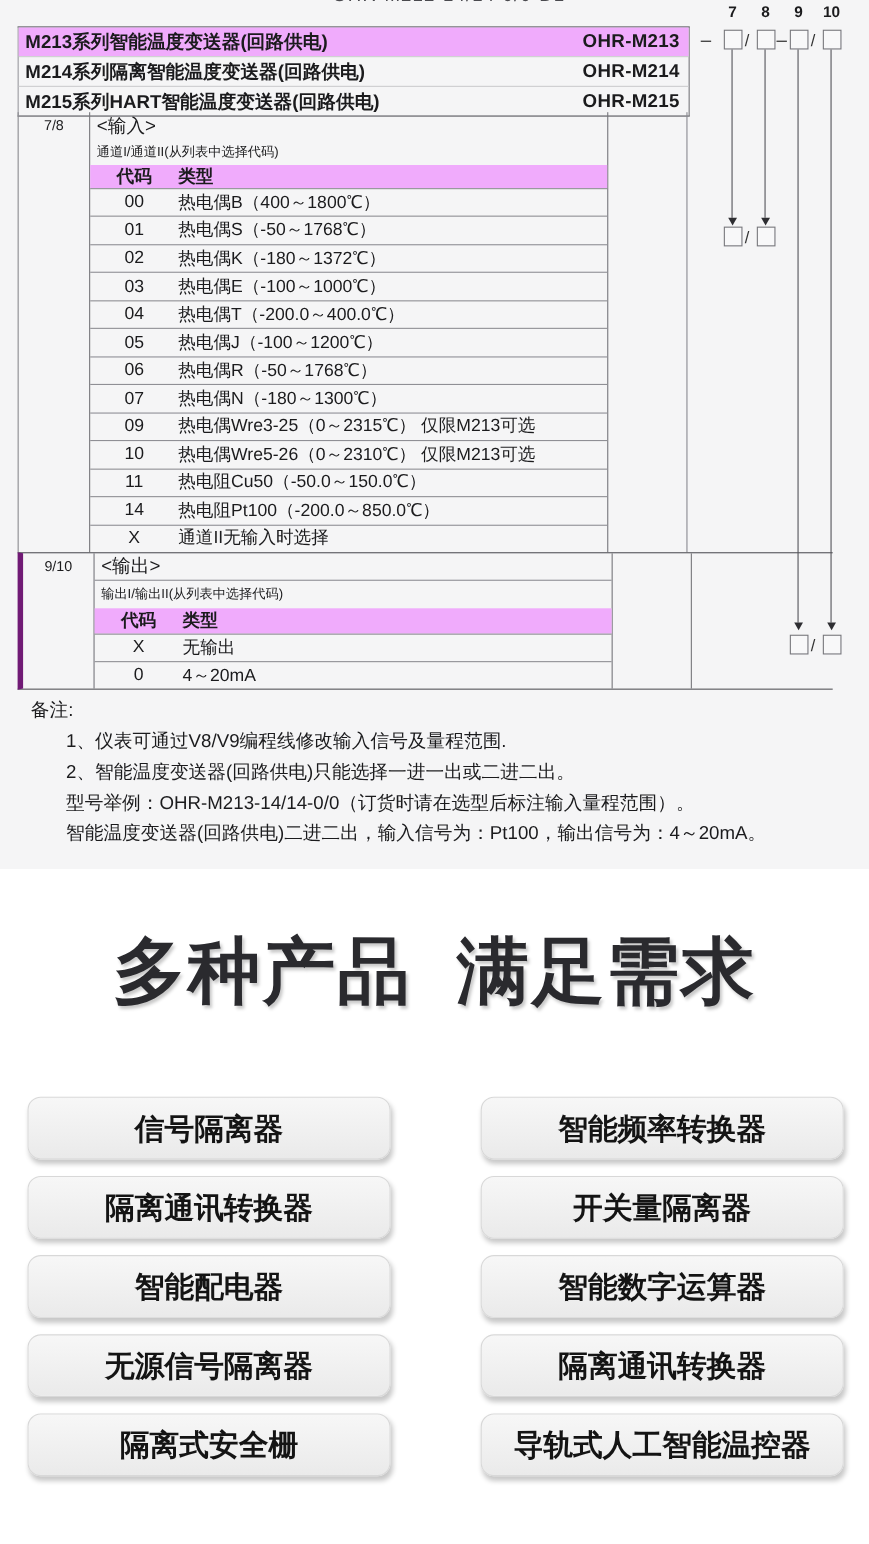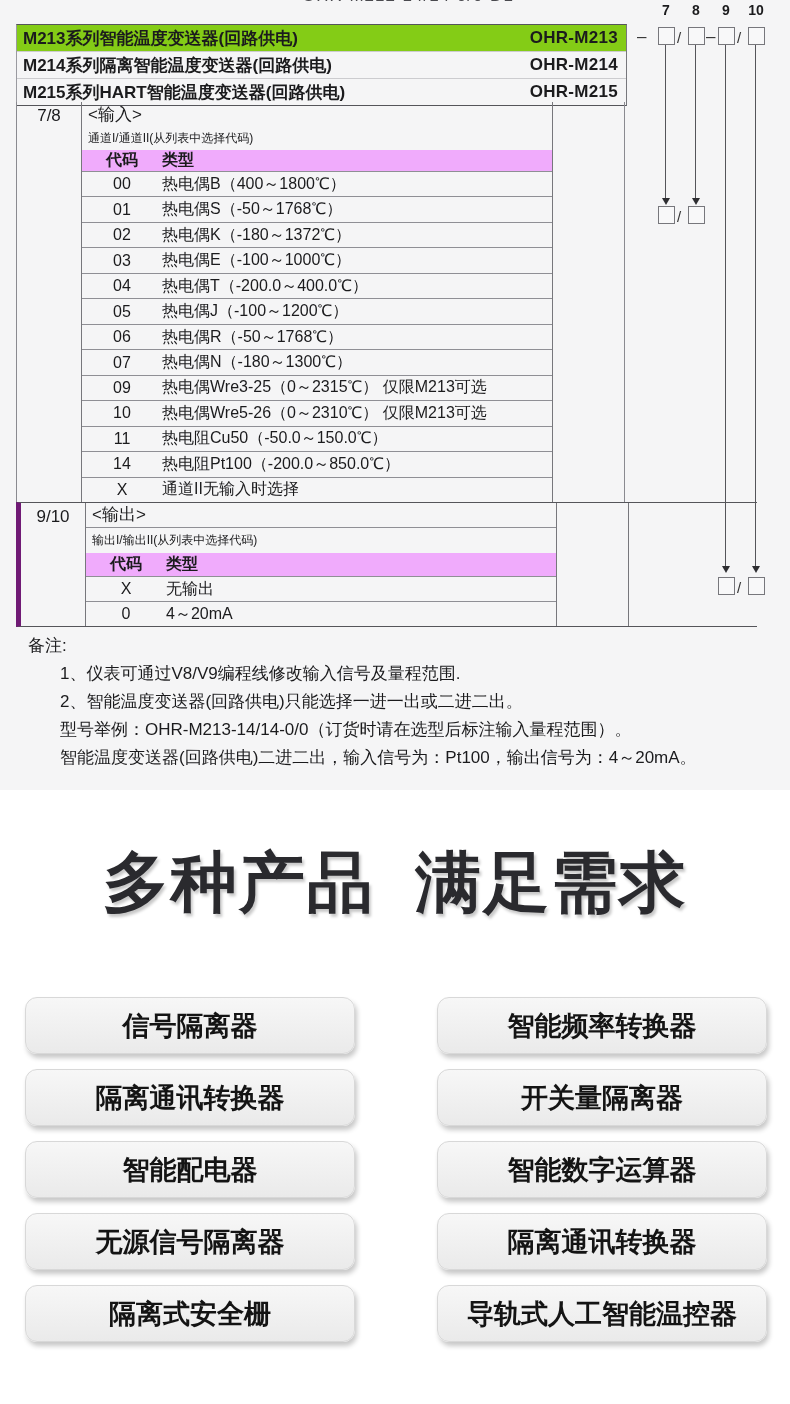--- a/index.html
+++ b/index.html
@@ -11,30 +11,30 @@
   
   .top-sec { position:absolute; left:0; top:0; width:790px; height:790px; background:#f5f5f6; overflow:hidden; }
   .clip-frag { position:absolute; left:302px; top:-14px; height:21px; overflow:hidden;
                font-size:17px; color:#4a4a4f; letter-spacing:1px; }
 
   .series { position:absolute; left:16px; top:24px; width:609px;
             border-top:1px solid #55555a; border-bottom:1px solid #55555a;
             border-left:1px solid #9a9aa0; border-right:1px solid #77777c; background:#f5f5f6; }
   .series-row { height:26px; display:flex; align-items:center; justify-content:space-between;
                 padding:0 8px 0 6px; font-size:17px; font-weight:600; border-top:1px solid #cccccf; }
-  .series-row:first-child { border-top:none; background:#84cc16; }
+  .series-row:first-child { border-top:none; background:#f0abfc; }
   .series-row .scode { font-weight:700; letter-spacing:0.3px; }
 
   .tbl-a { position:absolute; left:16px; top:102px; width:609px; height:400px;
            border-left:1px solid #8a8a90; border-right:1px solid #8a8a90;
            display:flex; box-sizing:border-box; }
   .tbl-b { position:absolute; left:16px; top:502px; width:741px; height:125px;
            border-top:1px solid #55555a; border-bottom:1px solid #55555a;
            border-left:5px solid #701a75; display:flex; box-sizing:border-box; }
-  .col-digit { width:65px; border-right:1px solid #77777c; font-size:17px; text-align:center;
+  .col-digit { width:65px; border-right:1px solid #77777c; font-size:13px; text-align:center;
                padding-top:4px; box-sizing:border-box; flex:none; }
   .col-main  { width:471px; border-right:1px solid #77777c; display:flex; flex-direction:column;
                box-sizing:border-box; flex:none; }
   .col-spacer { width:72px; flex:none; box-sizing:border-box; }
   .col-spacer.bordered { border-right:1px solid #77777c; }
   .col-rest { flex:1; }
   .row-title { height:25px; line-height:25px; padding-left:6px; font-size:17px; flex:none; }
   .row-title.underlined { height:24px; line-height:24px; border-bottom:1px solid #8f8f95; }
   .row-sub { height:23px; line-height:23px; padding-left:6px; font-size:12px; flex:none; }
   .row-sub.tall { height:25px; line-height:25px; }

